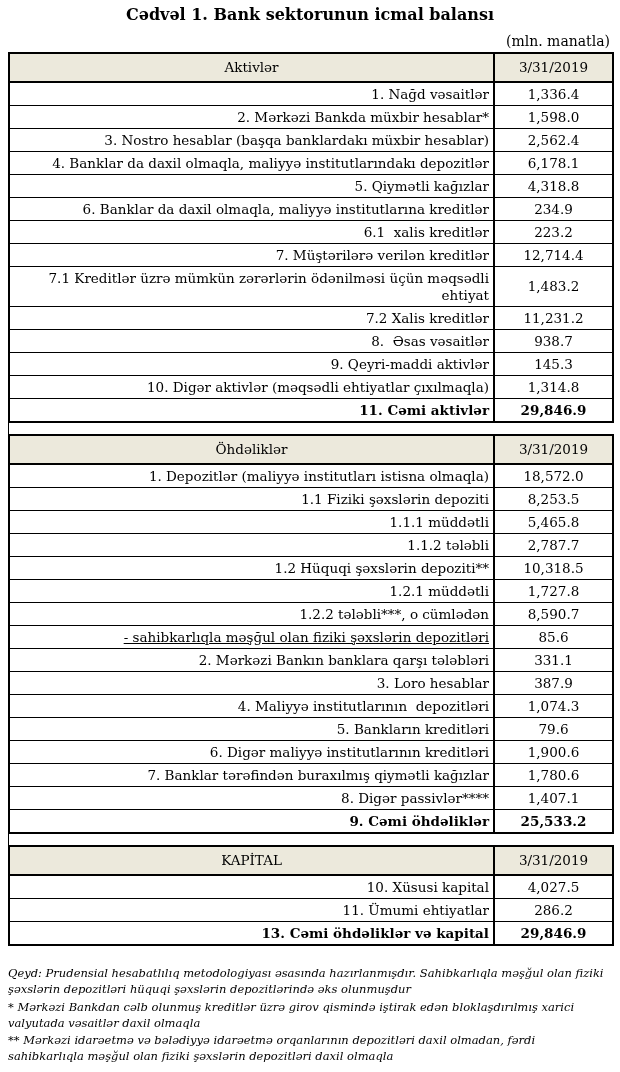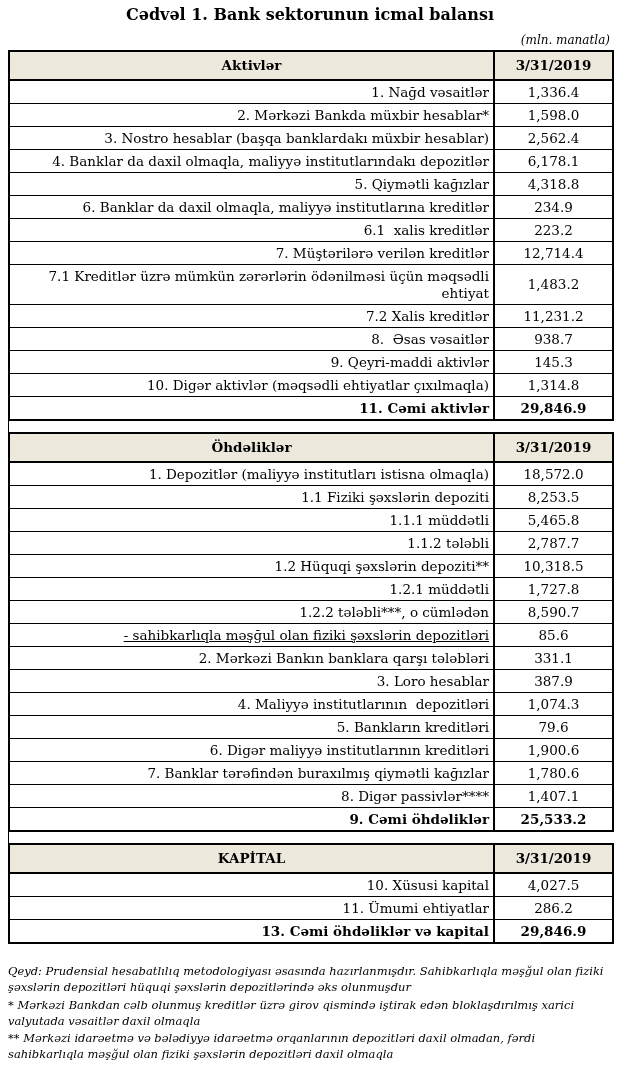--- a/index.html
+++ b/index.html
@@ -13,40 +13,39 @@
   }
   .page { padding: 5px 8px 0 8px; }
   .title {
     text-align: center;
     font-size: 16px;
     font-weight: bold;
     margin-bottom: 9px;
   }
   .unit-note {
     text-align: right;
-    font-style: italic;
-    font-size: 12px;
+    font-size: 14px;
     margin-bottom: 3px;
     padding-right: 2px;
   }
   table.bal {
     width: 604px;
     border-collapse: collapse;
     border: 2px solid #000;
     table-layout: fixed;
   }
   table.bal th, table.bal td {
     border: 1px solid #000;
     font-size: 13.5px;
     line-height: 17px;
     vertical-align: middle;
   }
   table.bal thead th {
     background: var(--header-bg, #ECE9DC);
-    font-weight: bold;
+    font-weight: normal;
     text-align: center;
     padding: 5px 4px;
     border-bottom: 2px solid #000;
   }
   table.bal col.c-label { width: 485px; }
   table.bal col.c-value { width: 119px; }
   table.bal td.lab {
     text-align: right;
     padding: 2.5px 4px 2.5px 6px;
     white-space: pre-wrap;

